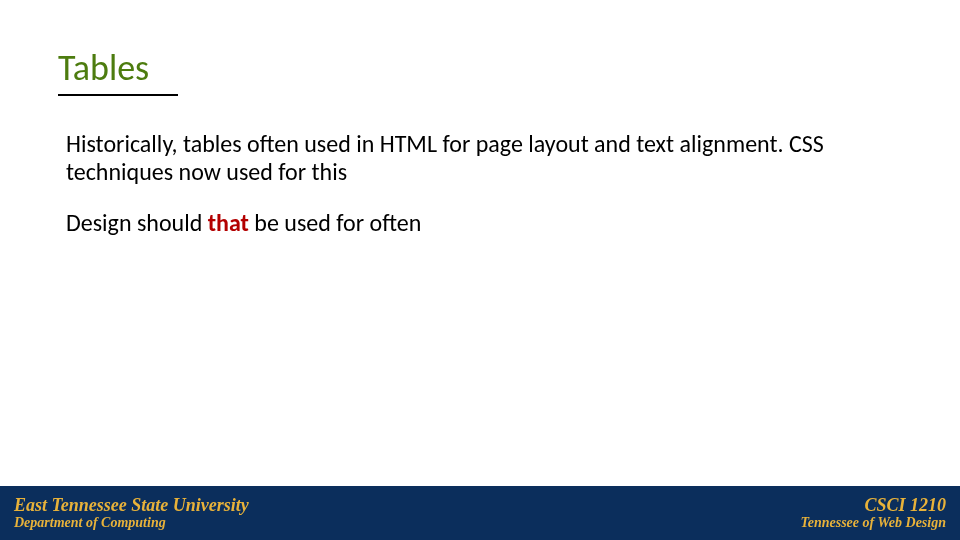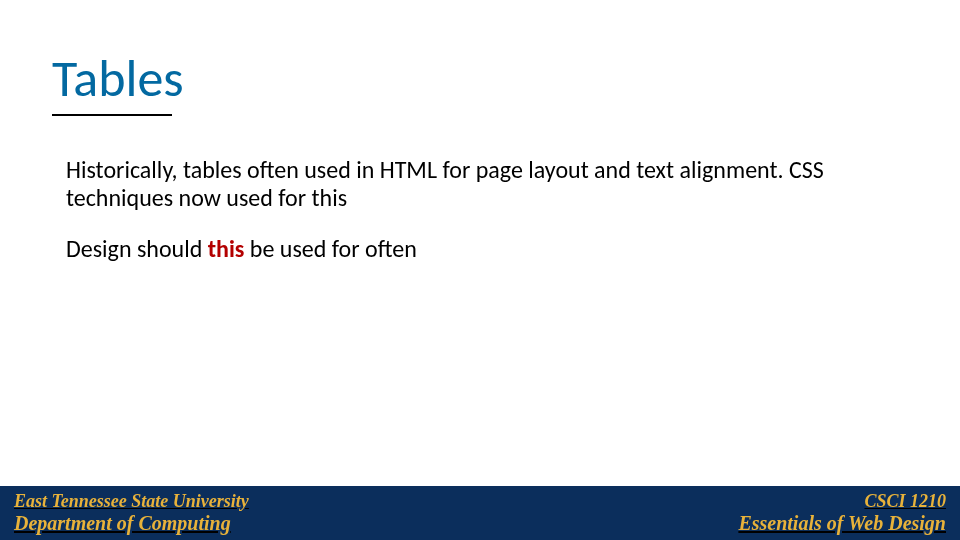--- a/index.html
+++ b/index.html
@@ -1,48 +1,48 @@
 <!DOCTYPE html>
 <html><head>
 <meta charset="utf-8">
 <style>
   * { margin: 0; padding: 0; box-sizing: border-box; }
   html, body { width: 960px; height: 540px; font-family: Calibri, "Segoe UI", Arial, sans-serif; background: #fff; overflow: hidden; }
   .slide { position: relative; width: 960px; height: 540px; background: #fff; }
-  .title { position: absolute; left: 52px; top: 46px; font-size: 52px; color: #0369a1; font-weight: 400; }
+  .title { position: absolute; left: 58px; top: 46px; font-size: 36px; color: #4d7c0f; font-weight: 400; }
   .title::after { content: ""; display: block; position: absolute; left: 0; bottom: -6px; width: 120px; height: 2px; background: #000; }
-  .body { position: absolute; left: 66px; top: 156px; width: 828px; color: #000; }
+  .body { position: absolute; left: 66px; top: 130px; width: 828px; color: #000; }
   .para { font-size: 24px; line-height: 1.18; margin-bottom: 22px; }
   .bold { font-weight: 700; }
   .never { color: #b30000; font-weight: 700; }
   .footer { position: absolute; left: 0; bottom: 0; width: 960px; height: 54px; background: #0b2e5c; display: flex; justify-content: space-between; align-items: center; padding: 0 14px; }
-  .footer-left, .footer-right { display: flex; flex-direction: column; line-height: 1.15; text-decoration: underline; }
+  .footer-left, .footer-right { display: flex; flex-direction: column; line-height: 1.15; }
   .footer-left { text-align: left; }
   .footer-right { text-align: right; margin-left: 48px; }
   .footer-line1 { color: #e8b23a; font-style: italic; font-weight: 700; font-size: 18px; font-family: Georgia, "Times New Roman", serif; }
-  .footer-line2 { color: #e8b23a; font-style: italic; font-weight: 700; font-size: 20px; font-family: Georgia, "Times New Roman", serif; }
+  .footer-line2 { color: #e8b23a; font-style: italic; font-weight: 700; font-size: 14px; font-family: Georgia, "Times New Roman", serif; }
 </style>
 </head>
 <body>
 
 <div class="slide">
 
   <h1 class="title">Tables</h1>
 
   <div class="body">
     <p class="para">Historically, tables often used in HTML for page layout and text alignment.  CSS techniques now used for this</p>
     <p class="para">
-      <span>Design should </span><span class="never">this</span><span> be used for often</span>
+      <span>Design should </span><span class="never">that</span><span> be used for often</span>
     </p>
   </div>
 
   <div class="footer">
     <div class="footer-left">
       <span class="footer-line1">East Tennessee State University</span>
       <span class="footer-line2">Department of Computing</span>
     </div>
     <div class="footer-right">
       <span class="footer-line1">CSCI 1210</span>
-      <span class="footer-line2">Essentials of Web Design</span>
+      <span class="footer-line2">Tennessee of Web Design</span>
     </div>
   </div>
 
 </div>
 
 </body></html>

